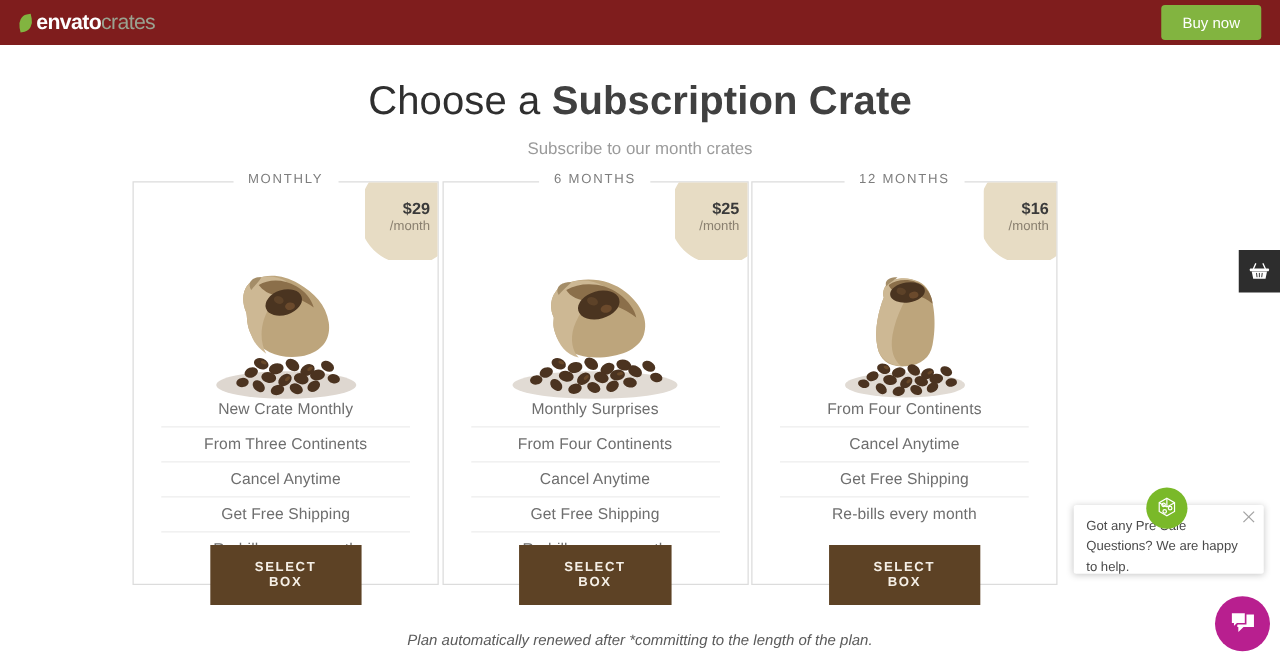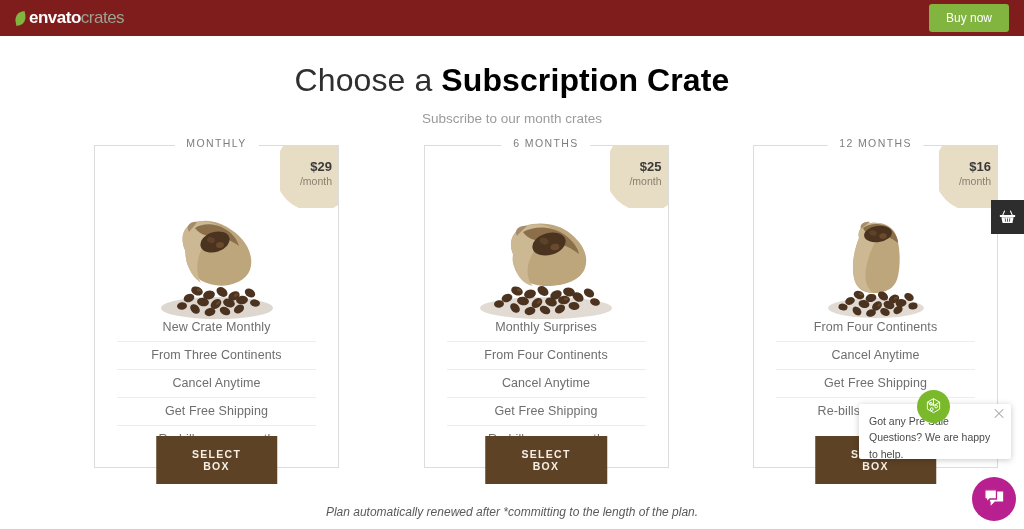--- a/index.html
+++ b/index.html
@@ -60,34 +60,34 @@
     width: 1024px;
     text-align: center;
     padding-top: 26px;
   }
   .main-title {
     font-size: 32px;
     color: #2f2f2f;
     font-weight: 300;
     letter-spacing: 0.1px;
   }
-  .main-title b { font-weight: bold; color: #000000; }
+  .main-title b { font-weight: bold; color: #404040; }
   .sub-title {
     font-size: 13.5px;
     color: #9b9b9b;
     margin-top: 12px;
     font-weight: 400;
   }
 
   
   .pricing-row {
     position: absolute;
     top: 145px;
-    left: 94px;
-    width: 904px;
+    left: 106px;
+    width: 740px;
     display: flex;
     justify-content: space-between;
     align-items: center;
   }
   .plan-card {
     position: relative;
     width: 245px;
     height: 323px;
     border: 1px solid #dcdcdc;
     background: #ffffff;

